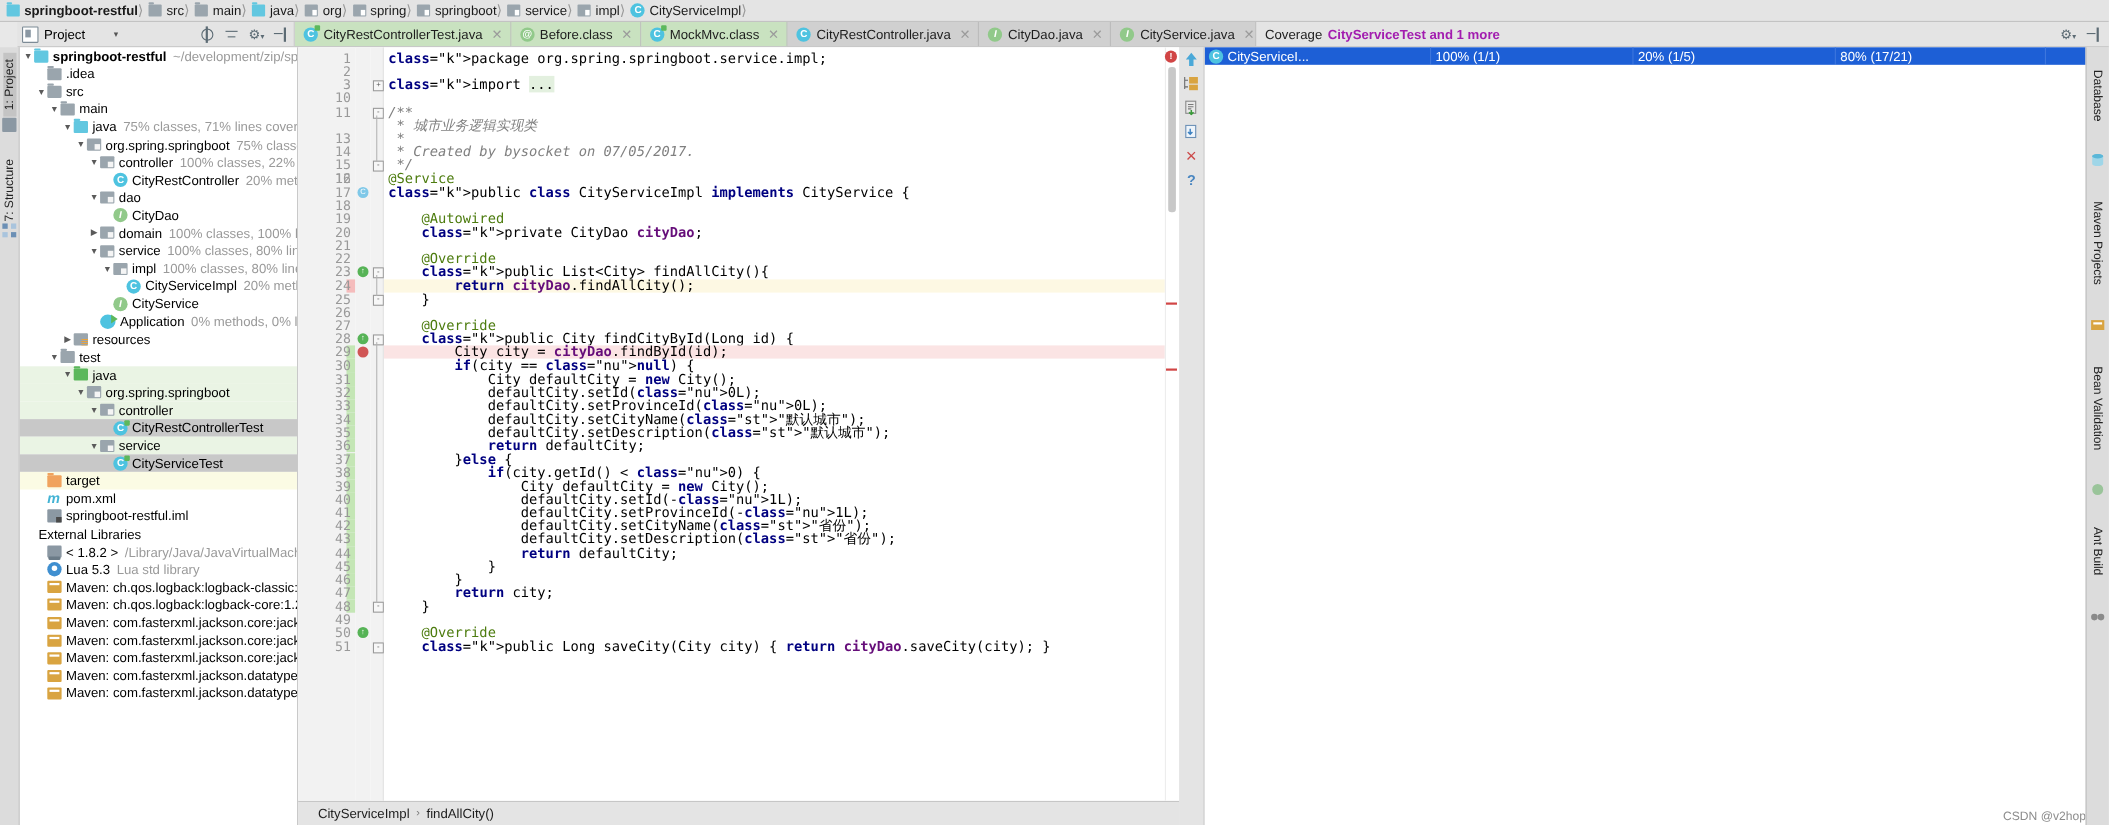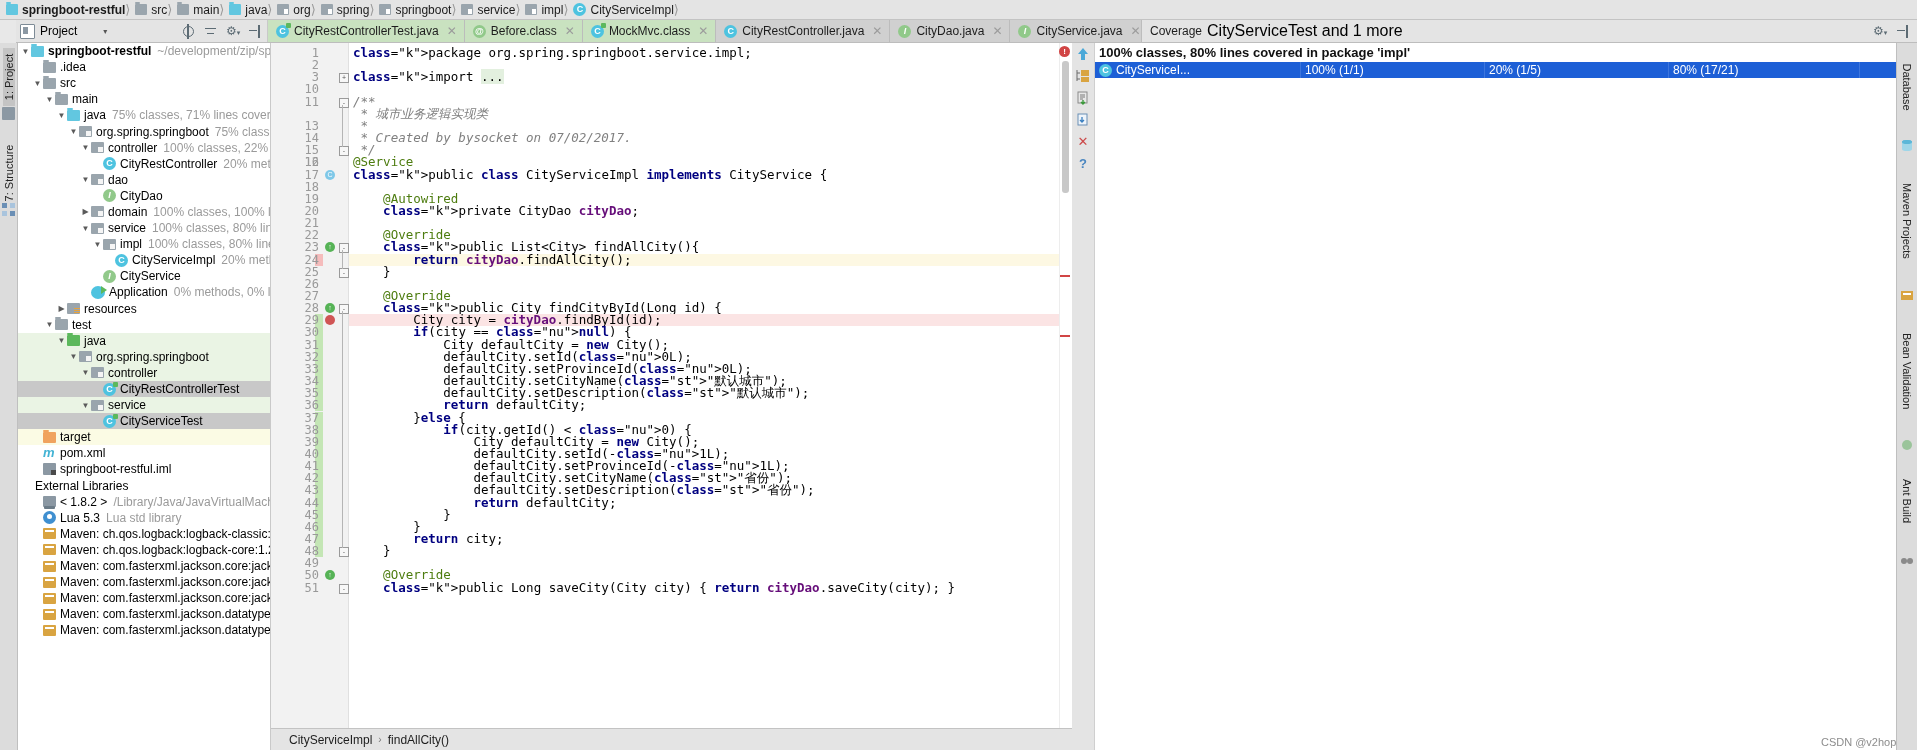--- a/index.html
+++ b/index.html
@@ -52,21 +52,21 @@
 
   .tabstrip{flex:1;display:flex;align-items:stretch;background:#d7d7d7;overflow:hidden;}
   .tab{display:flex;align-items:center;padding:0 7px 0 8px;gap:5px;font-size:12px;color:#1d1d1d;
        background:#d0d0d0;border-right:1px solid #bcbcbc;white-space:nowrap;position:relative;}
   .tab.green{background:#c9e2c0;}
   .tab.active{background:#fff;}
   .tab .x{color:#9b9b9b;font-size:12px;margin-left:3px;}
   .cov-title{display:flex;align-items:center;background:#e4e4e4;padding-left:8px;
              border-left:1px solid #bdbdbd;width:auto;}
   .cov-title .lbl{font-size:12px;color:#1d1d1d;}
-  .cov-title .sub{font-size:16px;color:#000000;margin-left:5px;}
+  .cov-title .sub{font-size:12px;color:#a21caf;margin-left:5px;font-weight:bold;}
   .cov-title .acts{margin-left:auto;display:flex;gap:10px;padding-right:8px;color:#5c5c5c;}
 
   
   .main{flex:1;display:flex;min-height:0;}
 
   
   .rail{width:17px;background:#dcdcdc;border-right:1px solid #bfbfbf;position:relative;flex:0 0 auto;}
   .rail .vtab{position:absolute;left:-20px;width:58px;transform:rotate(-90deg);
               font-size:11px;color:#222;text-align:center;}
   .rail .vtab.sel{background:#c4c4c4;}
@@ -641,21 +641,21 @@
             <div class="foldline" style="top: 268.15px; height: 237px;"></div>
           </div>
         <div class="code" id="code">
             <div class="cl" style="top: 4px; padding-left: 4px;"><span <span="" class="k">class</span>="k"&gt;package org.spring.springboot.service.impl;</div>
             <div class="cl" style="top: 16.15px; padding-left: 4px;"></div>
             <div class="cl" style="top: 28.3px; padding-left: 4px;"><span <span="" class="k">class</span>="k"&gt;import <span class="imp">...</span></div>
             <div class="cl" style="top: 40.45px; padding-left: 4px;"></div>
             <div class="cl" style="top: 52.6px; padding-left: 4px;"><span class="cm">/**</span></div>
             <div class="cl" style="top: 64.75px; padding-left: 4px;"><span class="cm"> * 城市业务逻辑实现类</span></div>
             <div class="cl" style="top: 76.9px; padding-left: 4px;"><span class="cm"> *</span></div>
-            <div class="cl" style="top: 89.05px; padding-left: 4px;"><span class="cm"> * Created by bysocket on 07/02/2017.</span></div>
+            <div class="cl" style="top: 89.05px; padding-left: 4px;"><span class="cm"> * Created by bysocket on 07/05/2017.</span></div>
             <div class="cl" style="top: 101.2px; padding-left: 4px;"><span class="cm"> */</span></div>
             <div class="cl" style="top: 113.35px; padding-left: 4px;"><span class="an">@Service</span></div>
             <div class="cl" style="top: 125.5px; padding-left: 4px;"><span <span="" class="k">class</span>="k"&gt;public <span class="k">class</span> CityServiceImpl <span class="k">implements</span> CityService {</div>
             <div class="cl" style="top: 137.65px; padding-left: 4px;"></div>
             <div class="cl" style="top: 149.8px; padding-left: 4px;"><span class="an">    @Autowired</span></div>
             <div class="cl" style="top: 161.95px; padding-left: 4px;">    <span <span="" class="k">class</span>="k"&gt;private CityDao <span class="fldp">cityDao</span>;</div>
             <div class="cl" style="top: 174.1px; padding-left: 4px;"></div>
             <div class="cl" style="top: 186.25px; padding-left: 4px;"><span class="an">    @Override</span></div>
             <div class="cl" style="top: 198.4px; padding-left: 4px;">    <span <span="" class="k">class</span>="k"&gt;public List&lt;City&gt; findAllCity(){</div>
             <div class="hl-line" style="top: 210.55px;"></div>
@@ -729,21 +729,20 @@
         <svg width="14" height="14" viewBox="0 0 14 14">
             <rect x="2" y="1" width="9" height="11" fill="#eef4fa" stroke="#6a8fb5"></rect>
             <path d="M6 4 L6 9 M4 7 L6 9 L8 7" stroke="#3a7fc0" stroke-width="1.3" fill="none"></path>
           </svg>
       </div>
       <div class="si" style="top:92px;color:#cc4a4a;font-size:13px;line-height:14px;text-align:center;font-weight:bold;">✕</div>
       <div class="si" style="top:114px;color:#4a86c0;font-size:13px;line-height:14px;text-align:center;font-weight:bold;">?</div>
     </div>
 
     <div class="covpanel" style="width:auto;flex:1;">
-      <div class="covsummary">100% classes, 80% lines covered in package 'impl'</div>
       <div id="covrows">
           <div class="covrow">
             <div style="width:201px">
               <span class="cico">C</span>
               <span>CityServiceI...</span>
             </div>
             <div style="width:179px">
               <span>100% (1/1)</span>
             </div>
             <div style="width:179px">

